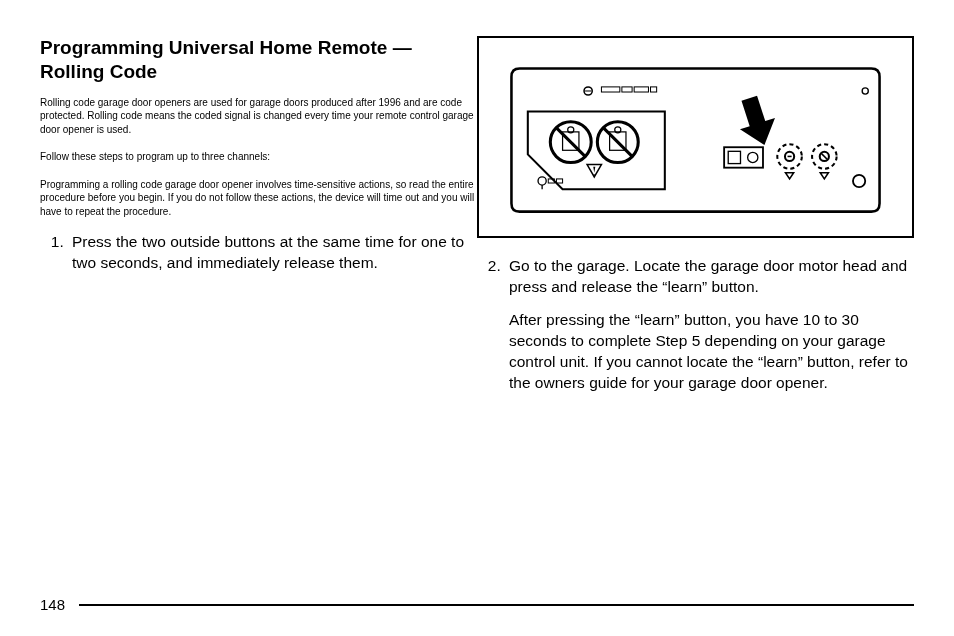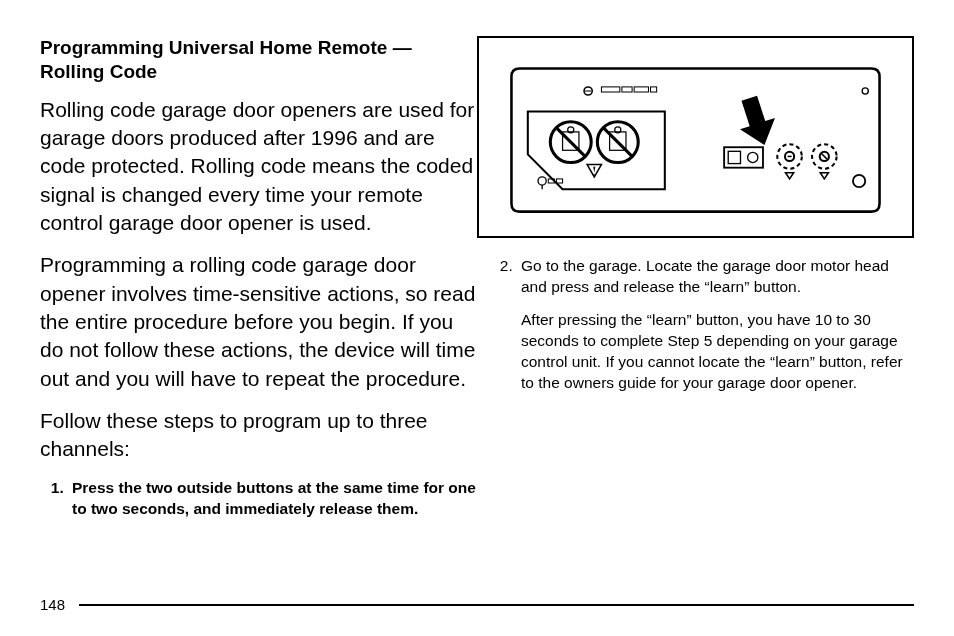--- a/index.html
+++ b/index.html
@@ -18,47 +18,46 @@
     flex: 1;
     min-width: 0;
   }
   h2.section-title {
     font-size: 19px;
     font-weight: bold;
     line-height: 1.25;
     margin-bottom: 12px;
   }
   p.body {
-    font-size: 21px;
+    font-size: 10px;
     line-height: 1.35;
     margin-bottom: 14px;
   }
   ol.steps {
     margin-left: 28px;
     font-size: 15.5px;
     line-height: 1.35;
   }
   ol.steps li {
     margin-bottom: 18px;
     padding-left: 4px;
-    font-weight: bold;
   }
   .figure-box {
     border: 2px solid #000;
     width: 100%;
     height: 202px;
     margin-bottom: 18px;
     display: flex;
     align-items: center;
     justify-content: center;
     padding: 12px;
   }
   .figure-box svg { width: 100%; height: 100%; }
   .right-ol {
-    margin-left: 40px;
+    margin-left: 28px;
     font-size: 15.5px;
     line-height: 1.35;
   }
   .right-ol li { padding-left: 4px; }
   .right-ol li p.step-extra { margin-top: 12px; }
   .footer {
     position: absolute;
     bottom: 23px;
     left: 40px;
     right: 40px;
@@ -79,23 +78,23 @@
 <body>
 
 <div class="page">
   <div class="columns">
 
     <div class="col">
       <h2 class="section-title">Programming Universal Home Remote — Rolling Code</h2>
 
       <p class="body">Rolling code garage door openers are used for garage doors produced after 1996 and are code protected. Rolling code means the coded signal is changed every time your remote control garage door opener is used.</p>
 
+      <p class="body">Follow these steps to program up to three channels:</p>
+
       <p class="body">Programming a rolling code garage door opener involves time-sensitive actions, so read the entire procedure before you begin. If you do not follow these actions, the device will time out and you will have to repeat the procedure.</p>
-
-      <p class="body">Follow these steps to program up to three channels:</p>
 
       <ol class="steps">
         <li>
           <span>Press the two outside buttons at the same time for one to two seconds, and immediately release them.</span>
         </li>
       </ol>
     </div>
 
     <div class="col">
 

